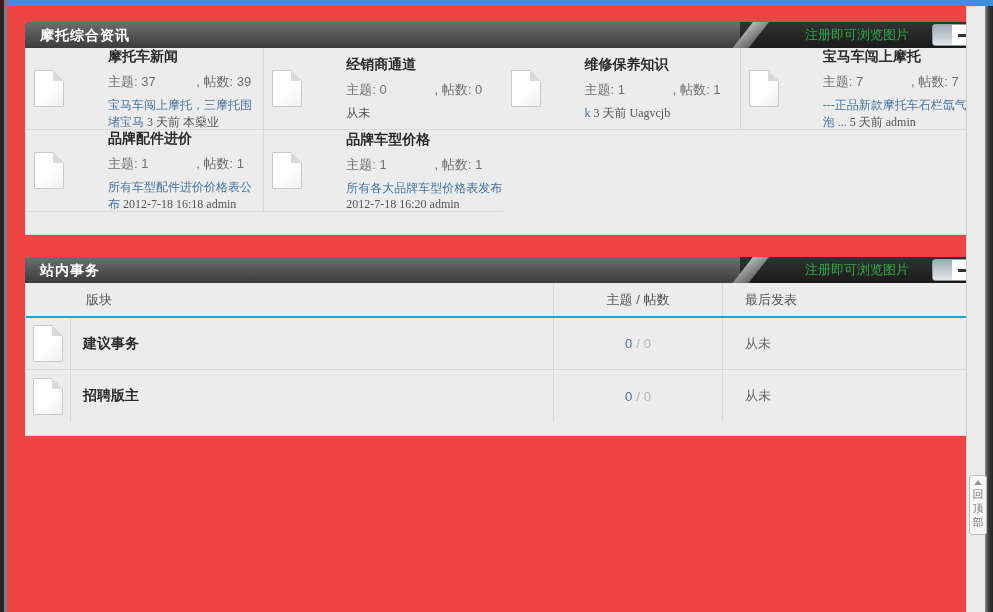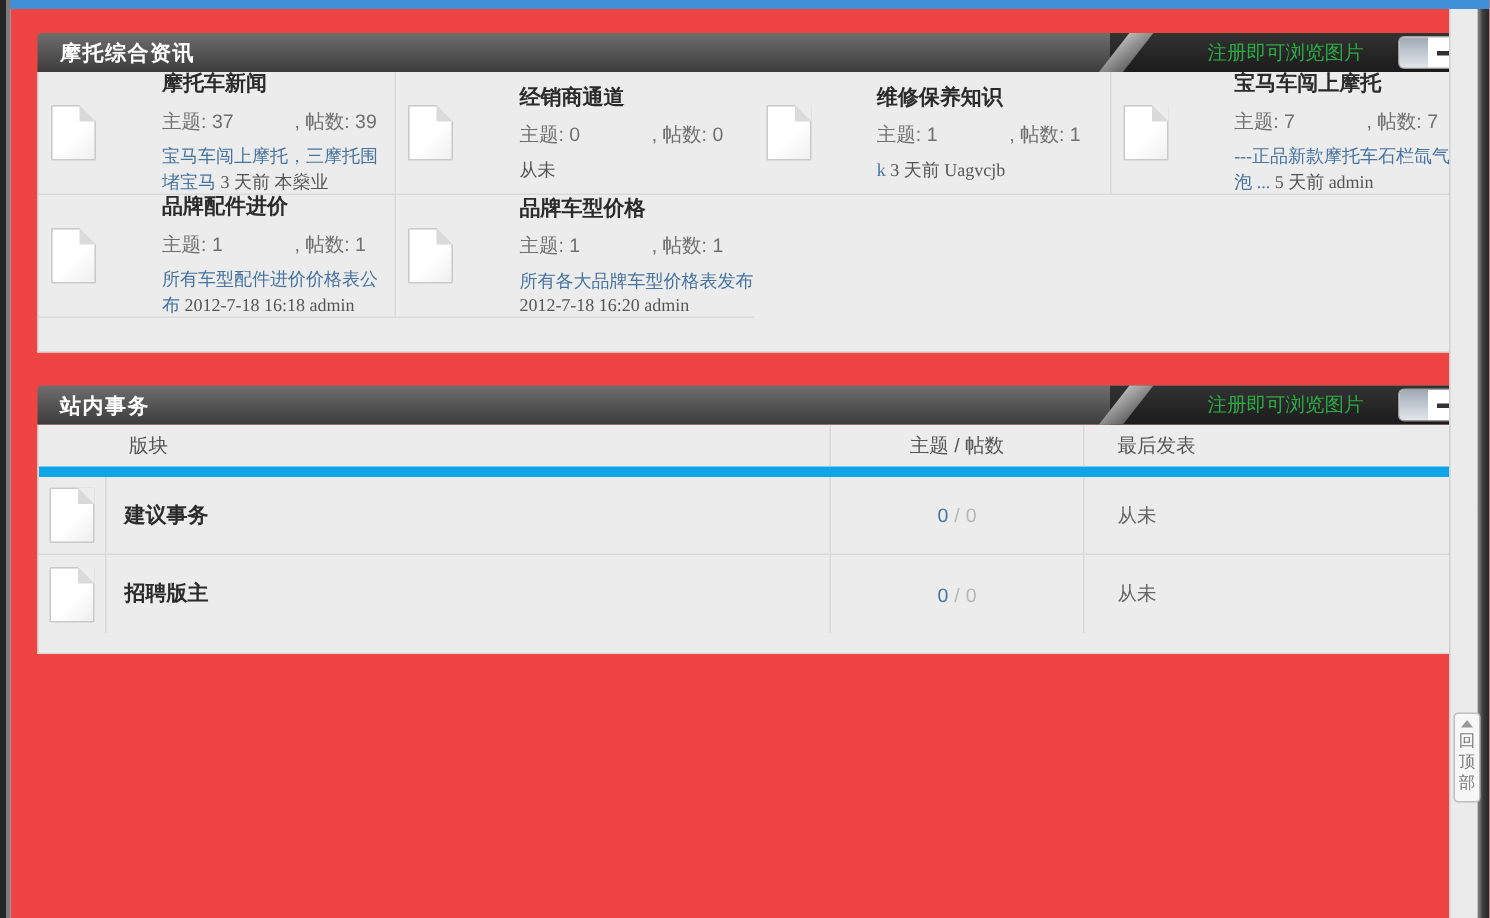--- a/index.html
+++ b/index.html
@@ -56,21 +56,21 @@
   .forum-info { margin-left:44px; }
   .forum-name { font-size:14px; font-weight:bold; color:#2b2b2b; text-decoration:none; cursor:pointer; }
   .stats { margin:7px 0 6px; font-size:13px; color:#707070; }
   .stats .tval { display:inline-block; min-width:55px; }
   .lastpost { font-size:12px;font-family:Liberation Serif, serif; }
   .lastpost a { text-decoration:none; cursor:pointer; }
   .lastpost .meta { color:#555; }
 
   
   .thead { display:grid; grid-template-columns:527px 170px 1fr; height:35px; align-items:stretch;
-    border-bottom:7px solid #0ea5e9; }
+    border-bottom:2px solid #0ea5e9; }
   .th { display:flex; align-items:center; color:#555; font-size:13px; }
   .th-forum { padding-left:60px; }
   .th-stats { justify-content:center; border-left:1px solid #d9d9d9; border-right:1px solid #d9d9d9; }
   .th-last { padding-left:22px; }
   .trow { display:grid; grid-template-columns:45px 482px 170px 1fr; height:52px;text-align:right; }
   .trow.rb { border-bottom:1px solid #d9d9d9; }
   .td { display:flex; align-items:center; }
   .td-icon { justify-content:center; border-right:1px solid #d9d9d9; }
   .td-name { padding-left:12px; }
   .td-name a { font-size:14px; font-weight:bold; color:#2b2b2b; text-decoration:none; cursor:pointer; }

